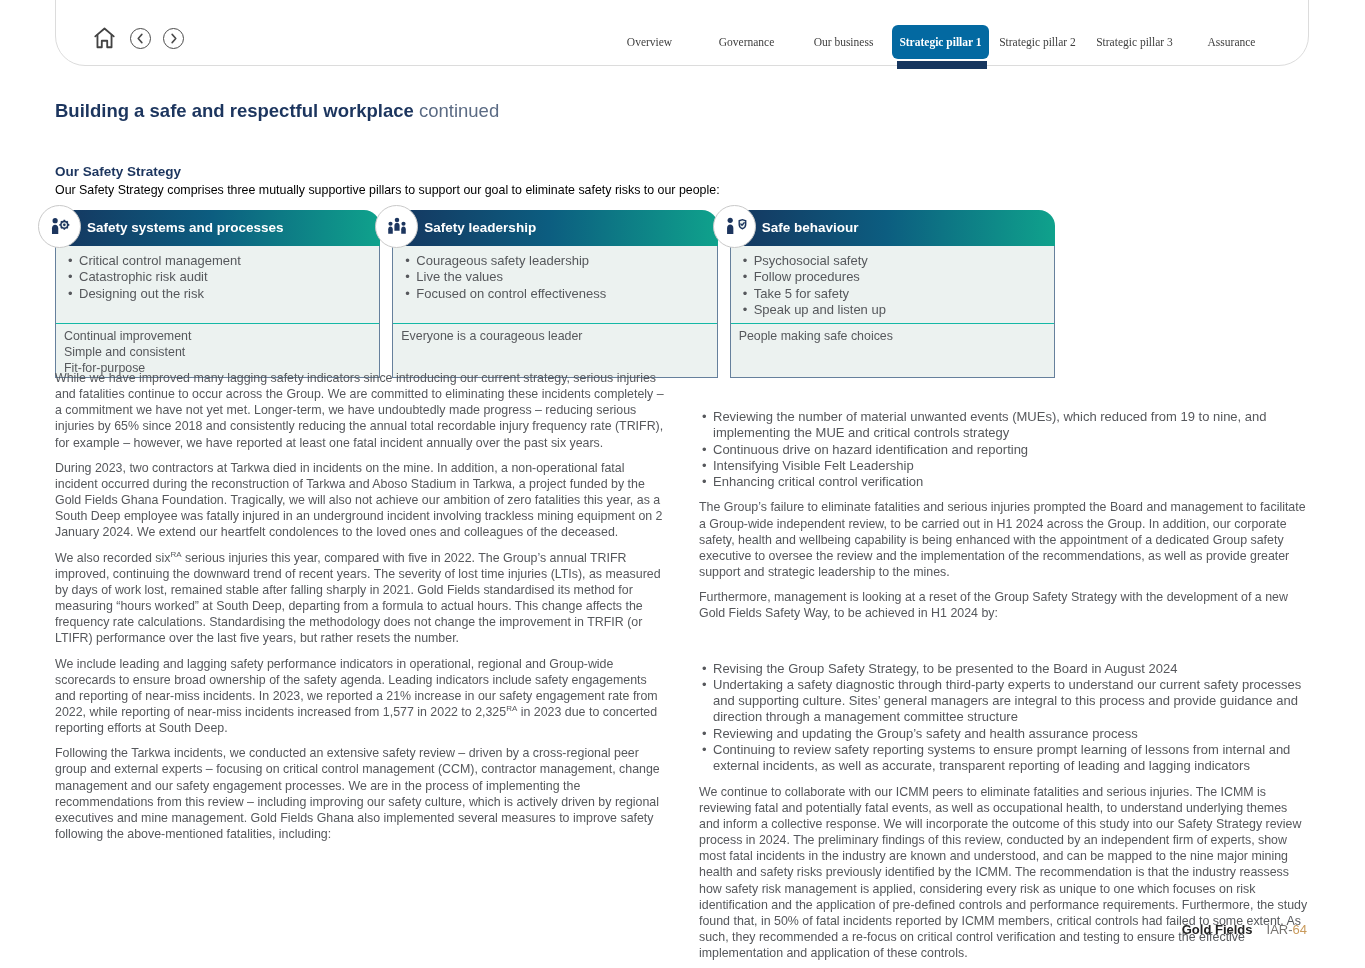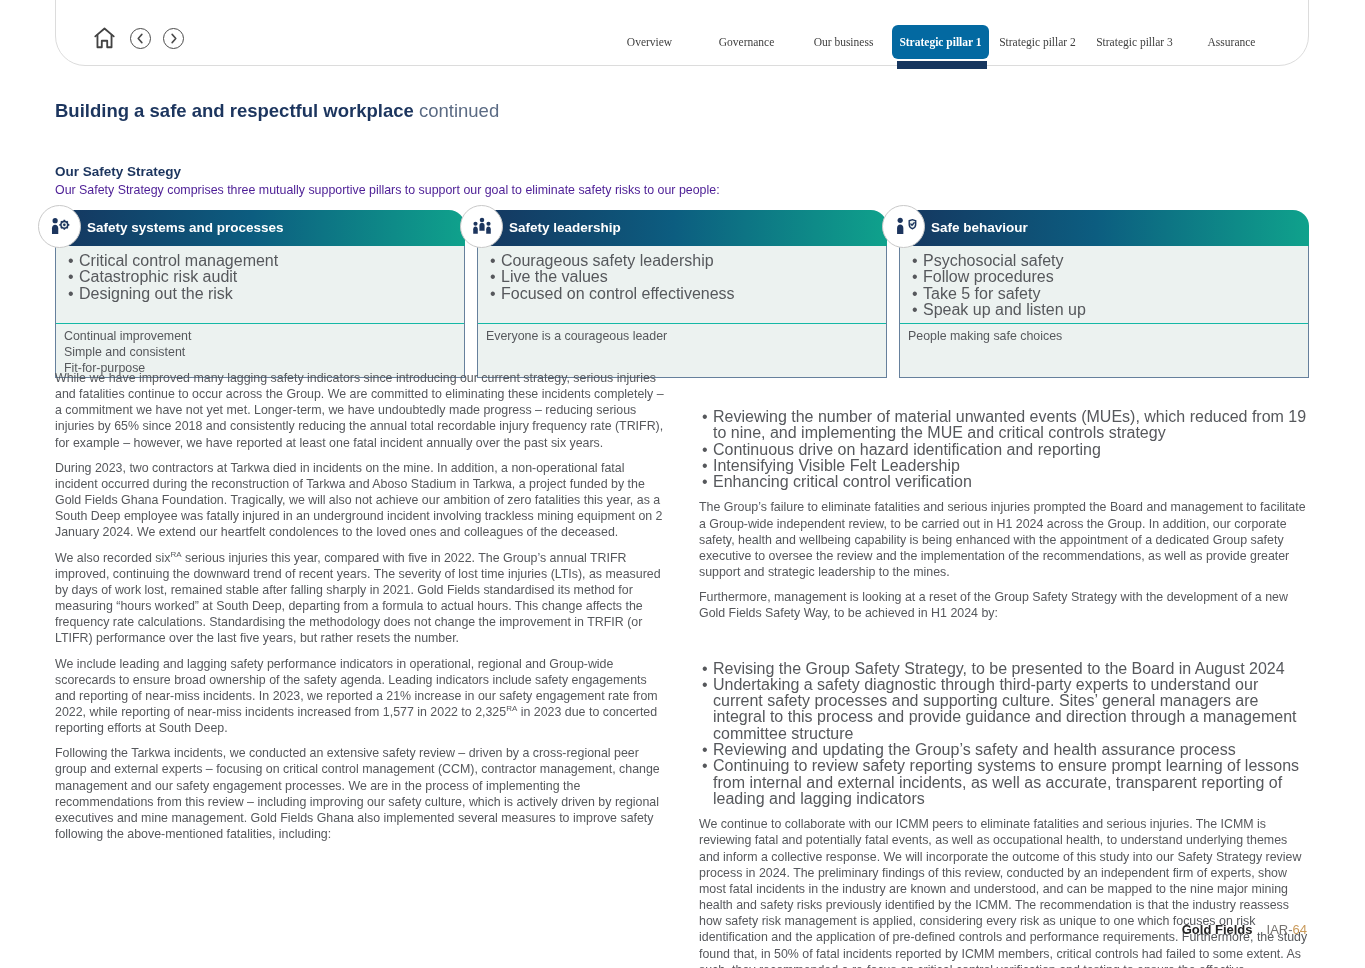--- a/index.html
+++ b/index.html
@@ -17,35 +17,35 @@
   .tab { width: 97px; text-align: center; font-size: 11.5px; color: #3e3e3e; cursor: pointer;
          height: 34px; line-height: 34px; position: relative; background: none; border: none;
          font-family: Liberation Serif, serif; }
   .tab.active { background: #0369a1; color: #fff; font-weight: bold; border-radius: 6px; }
   .tab.active .underbar { content: ""; position: absolute; left: 5px; right: 2px; top: 36px; height: 8px; background: #16365f; }
 
   
   .title { position: absolute; left: 55px; top: 100px; font-size: 18.5px; font-weight: bold; color: #1c355e; }
   .title .suffix { font-weight: normal; color: #5b6b84; }
   .section-h { position: absolute; left: 55px; top: 164px; font-size: 13.5px; font-weight: bold; color: #1c355e; text-align: right; }
-  .intro { position: absolute; left: 55px; top: 183px; font-size: 12.4px; color: #4c1d95; }
-
-  
-  .cards { position: absolute; left: 55px; top: 210px; width: 1254px; display: flex; gap: 12px; }
+  .intro { position: absolute; left: 55px; top: 183px; font-size: 12.4px; color: #000000; }
+
+  
+  .cards { position: absolute; left: 55px; top: 210px; width: 1000px; display: flex; gap: 12px; }
   .card { position: relative; flex: 1; }
   .card-icon { position: absolute; left: -17px; top: -5px; width: 43px; height: 43px; background: #fff;
                border: 1px solid #c9c9c9; border-radius: 50%; z-index: 2;
                display: flex; align-items: center; justify-content: center; }
   .card-header { height: 36px; line-height: 36px; padding-left: 32px; color: #fff; font-size: 13.5px; font-weight: bold;
                  background: linear-gradient(90deg, #15365f 0%, #0c5d80 48%, #0fa28c 100%);
                  border-radius: 3px 16px 0 0; }
   .card-body { border: 1px solid #66809c; border-top: none; background: #ecf2f0; height: 132px;
                display: flex; flex-direction: column; }
   .card-bullets { flex: 1; padding: 7px 10px 0 10px; list-style: none; }
-  .card-bullets li, .rc-bullets li { font-size: 16px; color: #56585c; line-height: 16.3px; position: relative; padding-left: 13px; }
+  .card-bullets li, .rc-bullets li { font-size: 13px; color: #56585c; line-height: 16.3px; position: relative; padding-left: 13px; }
   .card-bullets li::before, .rc-bullets li::before { content: "•"; position: absolute; left: 2px; color: #56585c; }
   .card-foot { border-top: 1px solid #14b8a6; height: 54px; padding: 5px 10px 0 8px; }
   .card-foot div { font-size: 12.4px; color: #56585c; line-height: 15.8px; }
 
   
   .col { position: absolute; top: 370px; width: 612px; font-size: 12.4px; color: #56585c; line-height: 16.15px; }
   .col-left { left: 55px; }
   .col-right { left: 699px; }
   .col p { margin-bottom: 9px; }
   .col p.tight { margin-bottom: 0; }

